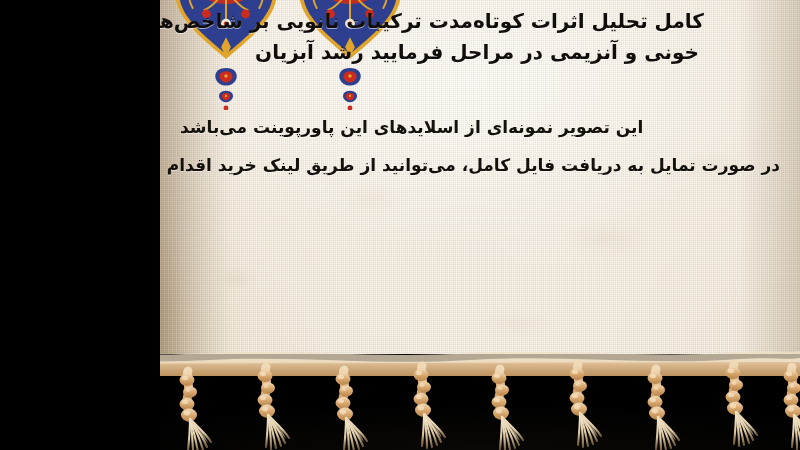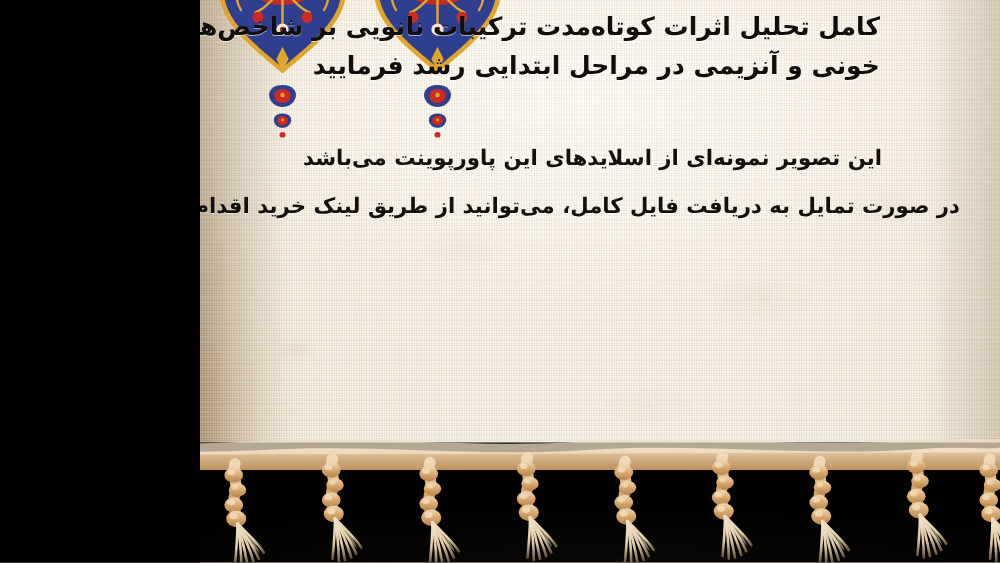--- a/index.html
+++ b/index.html
@@ -88,22 +88,22 @@
     text-shadow: 0 1px 0 rgba(255,255,255,0.55);
     white-space: nowrap;
   }
   .title-line.l1 { padding-right: 78px; }
   .title-line.l2 { padding-right: 0; }
 
   .body-block {
     position: absolute;
     top: 108px;
     left: 0;
-    right: 12px;
-    text-align: center;
+    right: 0;
+    text-align: left;
     padding: 0 20px;
     box-sizing: border-box;
   }
   .body-line {
     font-size: 17px;
     font-weight: 700;
     line-height: 2.25;
     color: #14100c;
     text-shadow: 0 1px 0 rgba(255,255,255,0.5);
     white-space: nowrap;
@@ -198,21 +198,21 @@
         </g>
       <g transform="translate(190,96) scale(0.52)">
           <use href="#pendant"></use>
         </g>
       <circle cx="190" cy="108" r="2.4" fill="#cc2b1e"></circle>
     </svg>
   </div>
 
   <div class="title-block">
     <div class="title-line l1">کامل تحلیل اثرات کوتاه‌مدت ترکیبات نانویی بر شاخص‌های</div>
-    <div class="title-line l2">خونی و آنزیمی در مراحل ابتدایی رشد فرمایید</div>
+    <div class="title-line l2">خونی و آنزیمی در مراحل فرمایید رشد آبزیان</div>
   </div>
 
   <div class="body-block">
     <div class="body-line">این تصویر نمونه‌ای از اسلایدهای این پاورپوینت می‌باشد</div>
     <div class="body-line">در صورت تمایل به دریافت فایل کامل، می‌توانید از طریق لینک خرید اقدام فرمایید</div>
   </div>
 
   <div class="bottom-band">
     <div class="band-edge"></div>
   </div>

